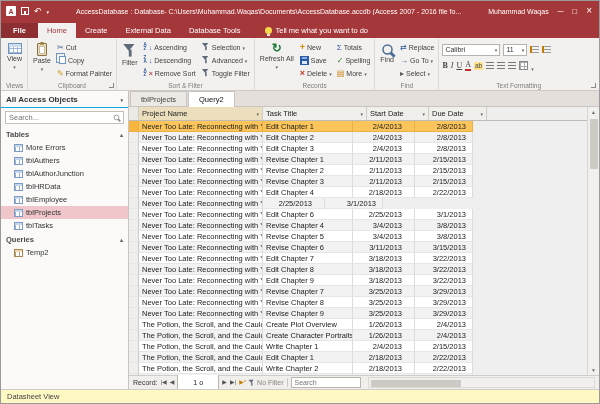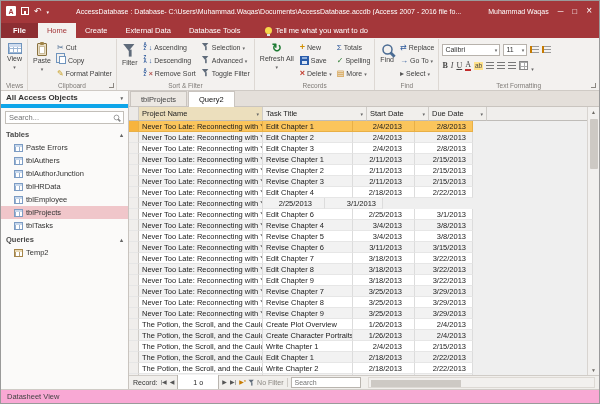--- a/index.html
+++ b/index.html
@@ -81,21 +81,21 @@
   .fmt-a:after{content:"A";font-family:"Liberation Serif",serif}
   .fmt-a{border-bottom:2px solid #c02b2b;line-height:8px}
   .fmt-hl:after{content:"ab";font-size:6.5px}
   .fmt-hl{background:#ffe28a;padding:0 1px;line-height:8px}
   .al{width:8px;height:7px;background:repeating-linear-gradient(#777 0 1px,rgba(0,0,0,0) 1px 3px)}
   .li-ic{width:9px;height:7px;background:repeating-linear-gradient(#9a9a9a 0 1px,rgba(0,0,0,0) 1px 3px);border-left:2px solid #c77b00}
   .ic-grid{width:9px;height:9px;border:1px solid #888;background:repeating-linear-gradient(90deg,#aaa 0 1px,rgba(0,0,0,0) 1px 4px),repeating-linear-gradient(#aaa 0 1px,rgba(0,0,0,0) 1px 4px),#fff}
 
   
   .navpane{position:absolute;top:90px;left:0;width:128px;bottom:14px;background:#fbfaf9;border-right:1px solid #c9c4bf;display:flex;flex-direction:column;overflow:hidden}
-  .nav-header{height:17px;display:flex;align-items:center;padding:0 5px;font-weight:bold;font-size:8px;color:#333;border-bottom:4px solid #0ea5e9;flex:none}
+  .nav-header{height:17px;display:flex;align-items:center;padding:0 5px;font-weight:bold;font-size:8px;color:#333;border-bottom:1px solid #0ea5e9;flex:none}
   .nav-header .caret{margin-left:auto}
   .nav-search{margin:3px 4px;height:13px;border:1px solid #c3bfb9;background:#fff;display:flex;align-items:center;padding:0 3px;flex:none}
   .nav-search input{border:none;outline:none;flex:1;font-size:7.5px;color:#555;min-width:0}
   .nav-search .ic-mag{transform:scale(.8);border-color:#888}
   .nav-search .ic-mag:after{background:#888}
   .nav-group-h{height:14px;display:flex;align-items:center;padding:0 5px;font-size:7.5px;font-weight:bold;color:#4a4a4a;flex:none}
   .upcaret:after{content:"▴";font-size:6px;color:#666}
   .nav-group-h .upcaret{margin-left:auto}
   .nav-item{height:13px;display:flex;align-items:center;gap:3px;padding-left:13px;font-size:7.5px;color:#333;white-space:nowrap;overflow:hidden}
   .nav-item.selected{background:#f0c6ca}
@@ -140,21 +140,21 @@
   .g-first:after{content:"|◀"} .g-prev:after{content:"◀"} .g-next:after{content:"▶"} .g-last:after{content:"▶|"} .g-new:after{content:"▶*";color:#c77b00}
   .rn-box{width:42px;height:11px;border:1px solid #b9b5af;background:#fff;text-align:right;font-size:7px;color:#222;padding:15px}
   .funnel.tiny{transform:scale(.65);margin:0 -2px}
   .rn-nofilter{color:#8a8680}
   .rn-sep{width:1px;height:9px;background:#cfcbc6}
   .rn-search{width:70px;height:11px;border:1px solid #b9b5af;background:#fff;font-size:7px;color:#555;padding:0 3px;outline:none}
   .hscroll{flex:1;height:11px;margin-left:4px;background:#f2f0ee;border:1px solid #ddd9d4;position:relative}
   .hthumb{position:absolute;top:1.5px;left:2px;width:40%;height:7px;background:#cdc9c4}
 
   
-  .statusbar{position:absolute;left:0;right:0;bottom:0;height:14px;background:#f9a8d4;border-top:1px solid #cfcbc6;display:flex;align-items:center;font-size:7.5px;color:#444;padding-left:6px}
+  .statusbar{position:absolute;left:0;right:0;bottom:0;height:14px;background:#fef9c3;border-top:1px solid #cfcbc6;display:flex;align-items:center;font-size:7.5px;color:#444;padding-left:6px}
   .sb-right{margin-left:auto;display:flex;align-items:center;gap:10px;padding-right:3px}
   .sb-views{display:flex;gap:1px}
   .sb-v{width:14px;height:12px;display:flex;align-items:center;justify-content:center;font-size:8px;color:#555}
   .sb-v.active{background:#dcd7d1;border:1px solid #c3beb8}
   .v1:after{content:"▦"} .v2:after{content:"▤"} .v3:after{content:"▥"} .v4:after{content:"▧"}
 </style>
 </head>
 <body>
 
 <div id="app">
@@ -370,21 +370,21 @@
       <span class="ic-mag"></span>
     </div>
     <div class="nav-group">
       <div class="nav-group-h">
         <span>Tables</span>
         <span class="upcaret"></span>
       </div>
       <div class="nav-items">
           <div class="nav-item">
             <span class="tbl-ic"></span>
-            <span>Paste Errors</span>
+            <span>More Errors</span>
           </div>
           <div class="nav-item">
             <span class="tbl-ic"></span>
             <span>tblAuthers</span>
           </div>
           <div class="nav-item">
             <span class="tbl-ic"></span>
             <span>tblAuthorJunction</span>
           </div>
           <div class="nav-item">

